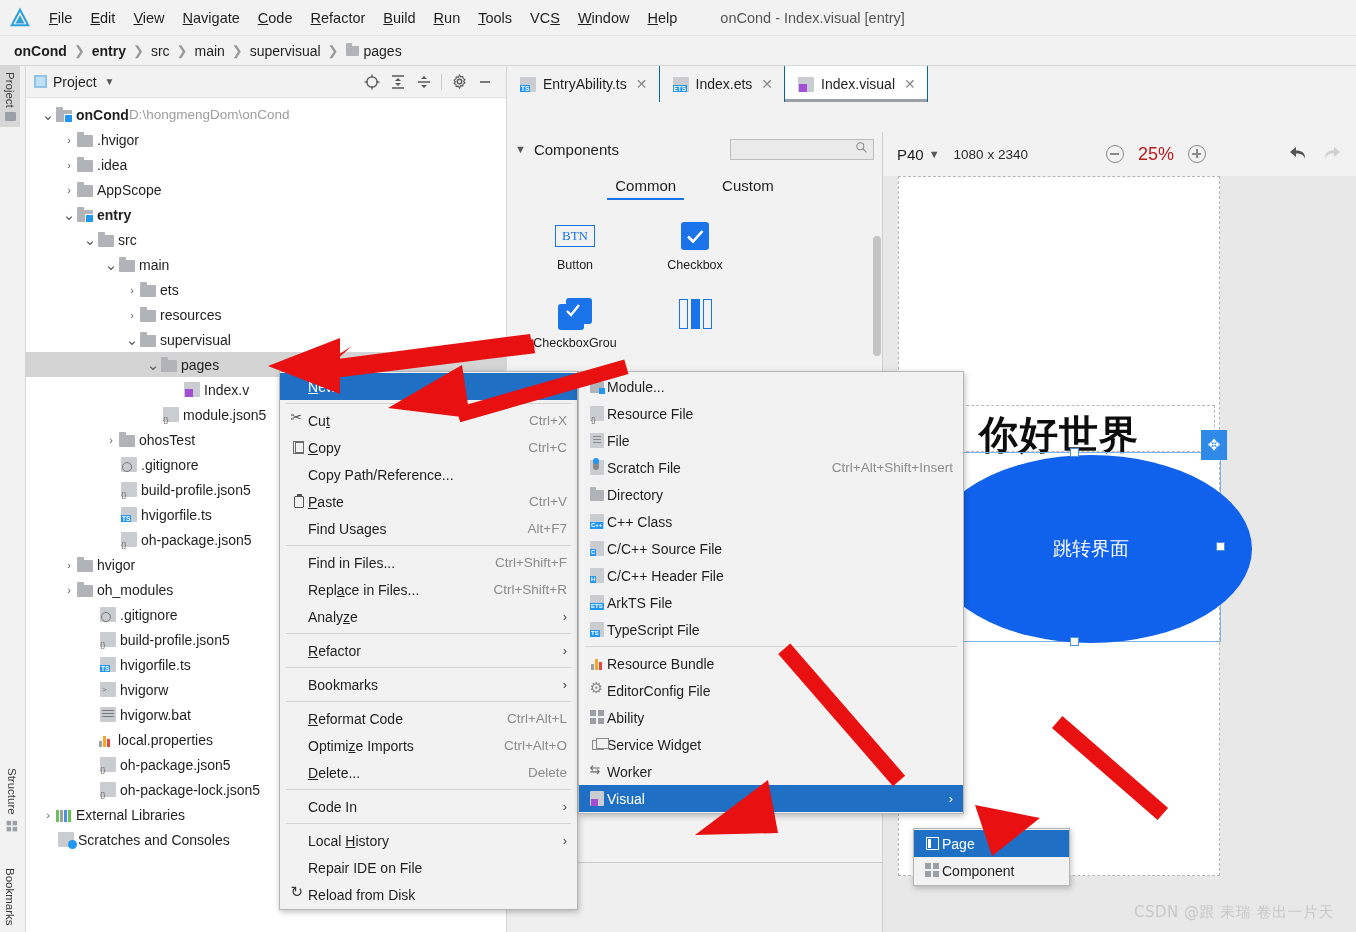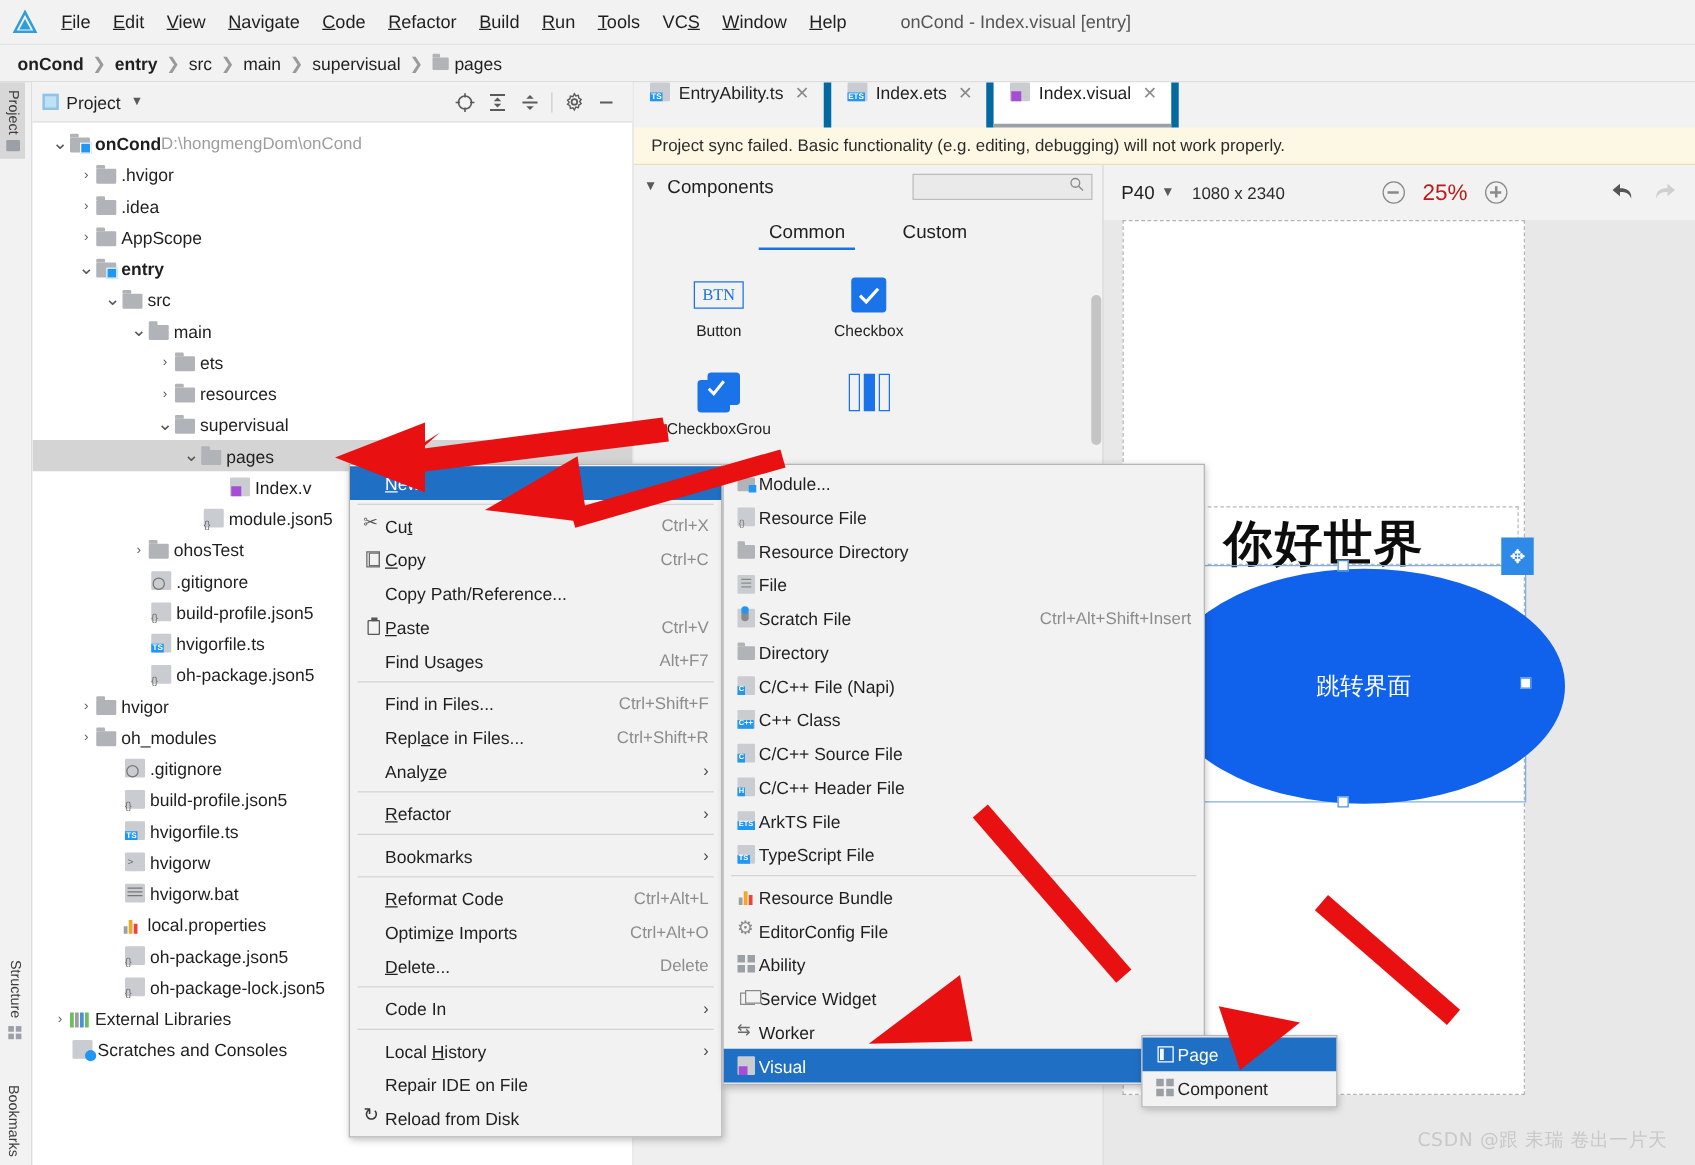--- a/index.html
+++ b/index.html
@@ -90,22 +90,22 @@
   .ic.gitign:after{content:"";position:absolute;left:1px;bottom:0px;width:8px;height:8px;border:1.4px solid #777;border-radius:50%;}
   .ic.bars{background:none;}
   .ic.bars i{position:absolute;bottom:1px;width:3px;background:#f5a623;display:block;}
 
   
   #editor {
     position:absolute; left:507px; top:66px; right:0; bottom:0; background:#f2f2f2;
   }
   #tabs { height:36px; display:flex; align-items:stretch; background:#f2f2f2; }
   .etab {
-    display:flex; align-items:flex-start; gap:7px; padding:0 11px; font-size:14px;
-    border-right:6px solid #0369a1; cursor:default; position:relative;
+    display:flex; align-items:center; gap:7px; padding:0 11px; font-size:14px;
+    border-right:1px solid #0369a1; cursor:default; position:relative;
   }
   .etab.active { background:#fff; }
   .etab.active:after{content:"";position:absolute;left:0;right:0;bottom:0;height:3px;background:#9aa0a6;}
   .etab .x { color:#8a8a8a; font-size:14px; margin-left:2px;}
   #sync-banner {
     height:30px; background:#fdf8e3; border-bottom:1px solid #eee2b0;
     display:flex; align-items:center; padding-left:14px; font-size:13.5px; color:#2b2b2b;
   }
 
   #editor-body { position:absolute; top:66px; left:0; right:0; bottom:0; display:flex; }
@@ -547,23 +547,20 @@
         </span>
         <span>Index.ets</span>
         <span class="x">✕</span>
       </div>
       <div class="etab active">
         <span class="ic file vis"></span>
         <span>Index.visual</span>
         <span class="x">✕</span>
       </div>
     </div>
-  <div id="sync-banner">
-    <span>Project sync failed. Basic functionality (e.g. editing, debugging) will not work properly.</span>
-  </div>
 
   <div id="editor-body">
 
     <div id="components">
       <div id="comp-header">
         <span class="caret">▼</span>
         <span class="ttl">Components</span>
         <div id="comp-search">
           <input type="text" placeholder="" style="">
           <span>
@@ -797,50 +794,36 @@
       <span class="mlbl">Module...</span>
     </div>
     <div class="mrow">
       <span class="mico">
         <span class="fico jsonf"></span>
       </span>
       <span class="mlbl">Resource File</span>
     </div>
     <div class="mrow">
       <span class="mico">
-        <span class="fico fold"></span>
-      </span>
-      <span class="mlbl">Resource Directory</span>
-    </div>
-    <div class="mrow">
-      <span class="mico">
         <span class="fico lines"></span>
       </span>
       <span class="mlbl">File</span>
     </div>
     <div class="mrow">
       <span class="mico">
         <span class="fico lines clock"></span>
       </span>
       <span class="mlbl">Scratch File</span>
       <span class="mkey">Ctrl+Alt+Shift+Insert</span>
     </div>
     <div class="mrow">
       <span class="mico">
         <span class="fico fold"></span>
       </span>
       <span class="mlbl">Directory</span>
-    </div>
-    <div class="mrow">
-      <span class="mico">
-        <span class="fico">
-          <span class="bg">C</span>
-        </span>
-      </span>
-      <span class="mlbl">C/C++ File (Napi)</span>
     </div>
     <div class="mrow">
       <span class="mico">
         <span class="fico">
           <span class="bg">C++</span>
         </span>
       </span>
       <span class="mlbl">C++ Class</span>
     </div>
     <div class="mrow">

